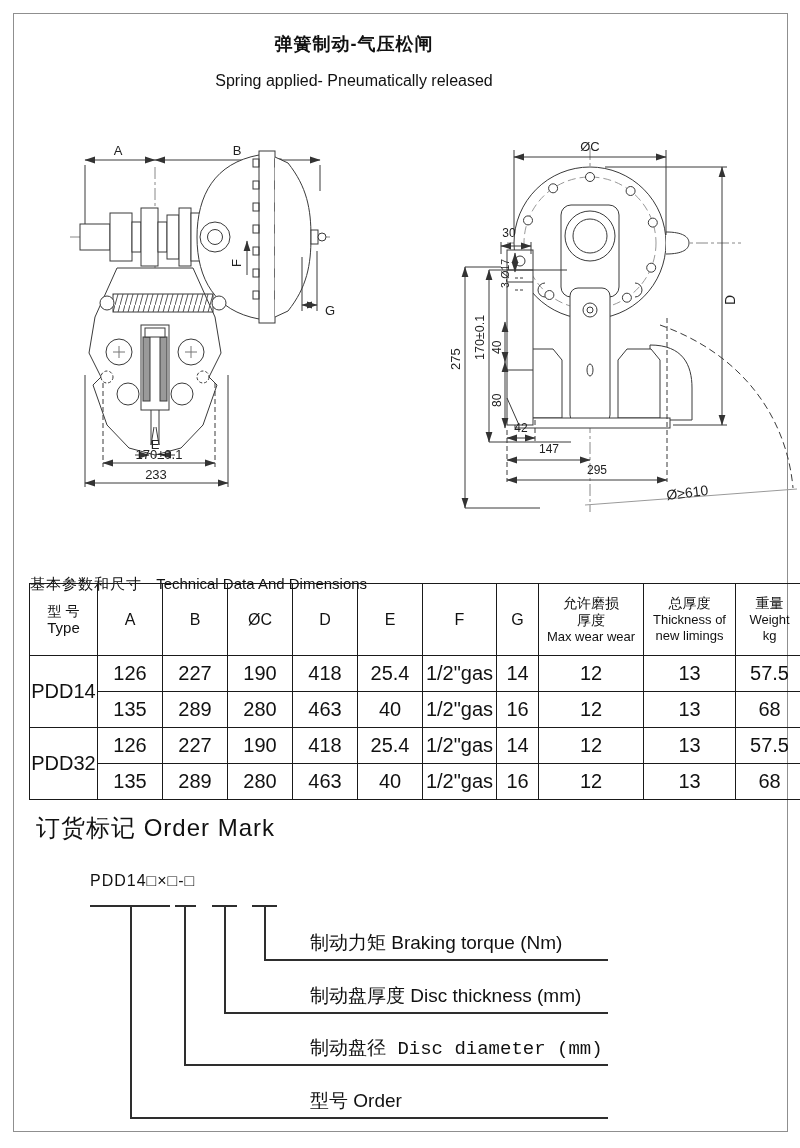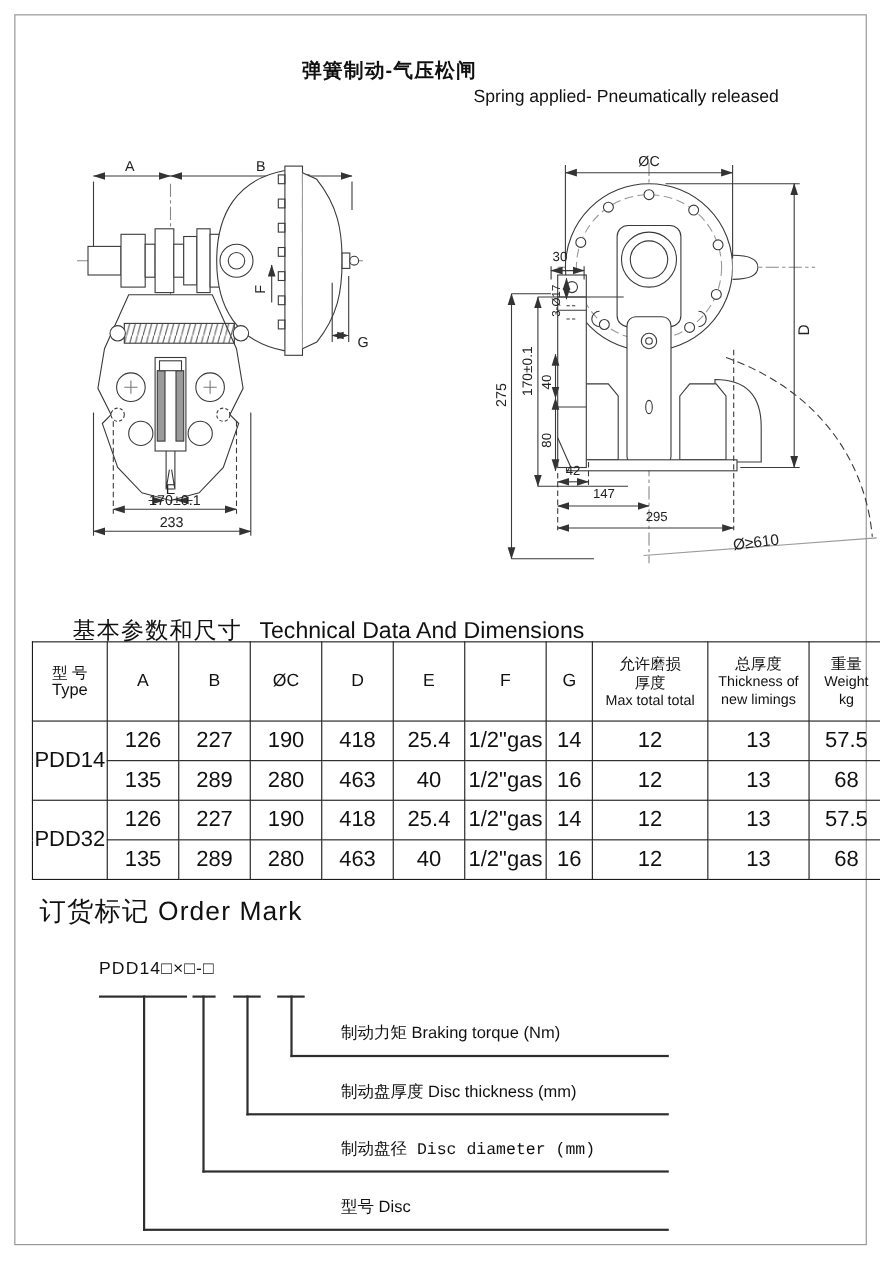--- a/index.html
+++ b/index.html
@@ -1,39 +1,39 @@
 <!DOCTYPE html>
 <html><head>
 <meta charset="utf-8">
 <style>
   html,body{margin:0;padding:0;}
   body{width:800px;height:1148px;position:relative;background:#ffffff;
        font-family:"Liberation Sans",sans-serif;color:#111;overflow:hidden;}
   .frame{position:absolute;left:13px;top:13px;width:773px;height:1117px;
          border:1px solid #8f8f8f;}
-  .titles{position:absolute;left:0;top:52px;width:708px;text-align:center;}
+  .titles{position:absolute;left:0;top:32px;width:708px;text-align:center;}
   .title-zh{font-size:18px;font-weight:bold;letter-spacing:1px;}
-  .title-en{font-size:16px;margin-top:4px;text-align:right;}
+  .title-en{font-size:16px;margin-top:16px;}
   svg text{fill:#222;font-family:"Liberation Sans",sans-serif;}
-  .sec-head{position:absolute;left:30px;top:559px;font-size:21px;margin-left:36px;}
+  .sec-head{position:absolute;left:30px;top:575px;font-size:15px;}
   .sec-head .zh{letter-spacing:1px;margin-right:10px;}
   table.data{position:absolute;left:29px;top:583px;width:774px;height:217px;
              border-collapse:collapse;table-layout:fixed;}
   table.data th,table.data td{border:1px solid #1a1a1a;text-align:center;
              vertical-align:middle;padding:0;font-weight:normal;}
   table.data td{font-size:20px;}
   .h-big{font-size:16px;}
   .h-zh{font-size:14px;display:block;line-height:17px;}
   .h-en{font-size:13px;display:block;line-height:16px;text-align:center;}
   .type-cell{font-size:16px;}
   .om-title{position:absolute;left:0;top:812px;width:774px;text-align:left;
             font-size:24px;letter-spacing:1px;padding-left:36px;}
   .om-code{position:absolute;left:90px;top:872px;font-size:16px;letter-spacing:1px;}
   .ln{position:absolute;background:#2e2e2e;}
-  .om-label{position:absolute;font-size:15px;white-space:nowrap;text-align:right;}
+  .om-label{position:absolute;font-size:19px;white-space:nowrap;text-align:right;}
 </style>
 </head>
 <body>
 
 <div class="frame"></div>
 
 <div class="titles">
   <div class="title-zh">弹簧制动-气压松闸</div>
   <div class="title-en">Spring applied- Pneumatically released</div>
 </div>
@@ -248,21 +248,21 @@
     <th class="h-big">A</th>
     <th class="h-big">B</th>
     <th class="h-big">ØC</th>
     <th class="h-big">D</th>
     <th class="h-big">E</th>
     <th class="h-big">F</th>
     <th class="h-big">G</th>
     <th>
       <span class="h-zh">允许磨损</span>
       <span class="h-zh">厚度</span>
-      <span class="h-en">Max total total</span>
+      <span class="h-en">Max wear wear</span>
     </th>
     <th>
       <span class="h-zh">总厚度</span>
       <span class="h-en">Thickness of</span>
       <span class="h-en">new limings</span>
     </th>
     <th>
       <span class="h-zh">重量</span>
       <span class="h-en">Weight</span>
       <span class="h-en">kg</span>
@@ -335,13 +335,13 @@
 <div class="ln" style="left:264px;top:905px;width:2px;height:56px;"></div>
 
 <div class="ln" style="left:264px;top:959px;width:344px;height:2px;"></div>
 <div class="ln" style="left:224px;top:1012px;width:384px;height:2px;"></div>
 <div class="ln" style="left:184px;top:1064px;width:424px;height:2px;"></div>
 <div class="ln" style="left:130px;top:1117px;width:478px;height:2px;"></div>
 
 <div class="om-label" style="left:310px;top:930px;">制动力矩 Braking torque (Nm)</div>
 <div class="om-label" style="left:310px;top:983px;">制动盘厚度 Disc thickness (mm)</div>
 <div class="om-label" style="left:310px;top:1035px;font-family:Liberation Mono, monospace;">制动盘径 Disc diameter (mm)</div>
-<div class="om-label" style="left:310px;top:1088px;">型号 Disc</div>
+<div class="om-label" style="left:310px;top:1088px;">型号 Order</div>
 
 </body></html>

